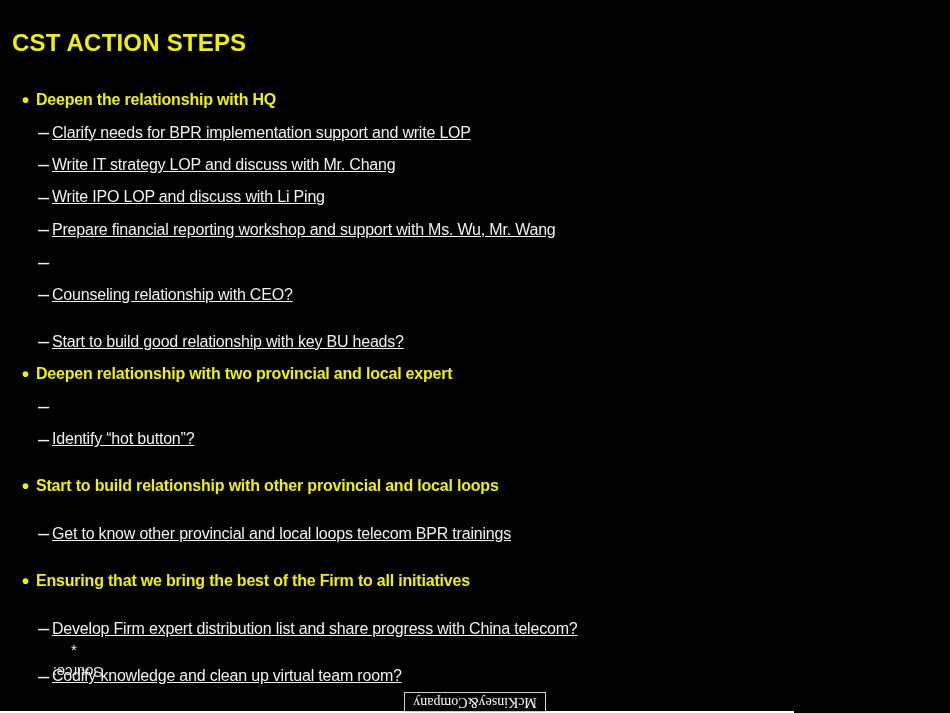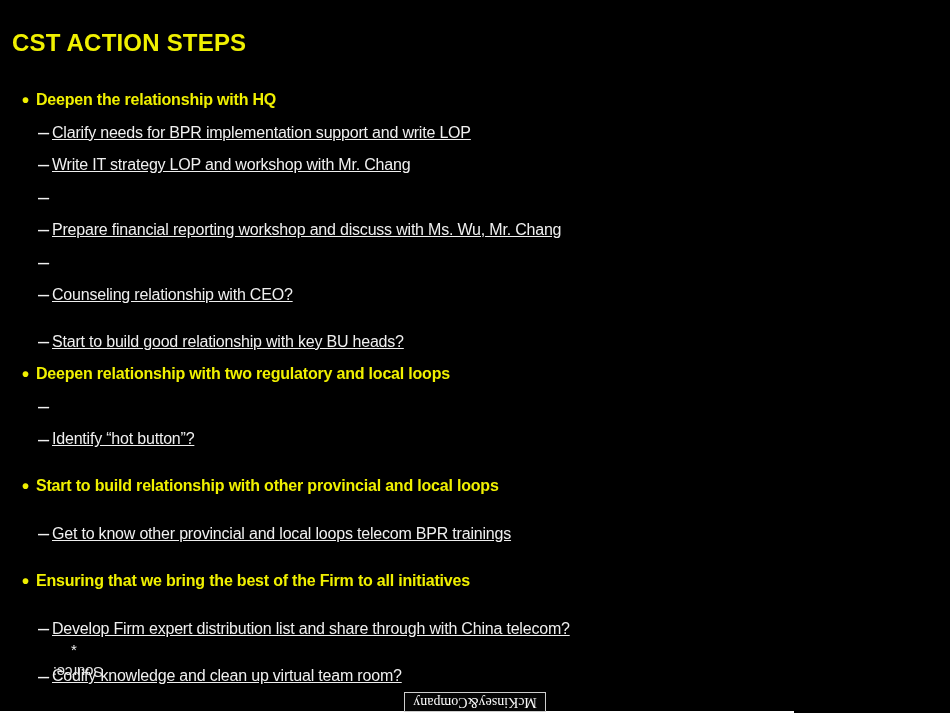--- a/index.html
+++ b/index.html
@@ -85,44 +85,45 @@
     <div class="row">
       <span class="bullet">•</span>
       <span class="h-text">Deepen the relationship with HQ</span>
     </div>
     <div class="row">
       <span class="dash">–</span>
       <span class="s-text">Clarify needs for BPR implementation support and write LOP</span>
     </div>
     <div class="row">
       <span class="dash">–</span>
-      <span class="s-text">Write IT strategy LOP and workshop with Mr. Chang</span>
+      <span class="s-text">Write IT strategy LOP and discuss with Mr. Chang</span>
     </div>
     <div class="row">
       <span class="dash">–</span>
+      <span class="s-text">Write IPO LOP and discuss with Li Ping</span>
     </div>
     <div class="row">
       <span class="dash">–</span>
-      <span class="s-text">Prepare financial reporting workshop and discuss with Ms. Wu, Mr. Chang</span>
+      <span class="s-text">Prepare financial reporting workshop and support with Ms. Wu, Mr. Wang</span>
     </div>
     <div class="row">
       <span class="dash">–</span>
     </div>
     <div class="row">
       <span class="dash">–</span>
       <span class="s-text">Counseling relationship with CEO?</span>
     </div>
     <div class="row gap">
       <span class="dash">–</span>
       <span class="s-text">Start to build good relationship with key BU heads?</span>
     </div>
 
     <div class="row">
       <span class="bullet">•</span>
-      <span class="h-text">Deepen relationship with two regulatory and local loops</span>
+      <span class="h-text">Deepen relationship with two provincial and local expert</span>
     </div>
     <div class="row">
       <span class="dash">–</span>
     </div>
     <div class="row">
       <span class="dash">–</span>
       <span class="s-text">Identify “hot button”?</span>
     </div>
 
     <div class="row gap">
@@ -133,21 +134,21 @@
       <span class="dash">–</span>
       <span class="s-text">Get to know other provincial and local loops telecom BPR trainings</span>
     </div>
 
     <div class="row gap">
       <span class="bullet">•</span>
       <span class="h-text">Ensuring that we bring the best of the Firm to all initiatives</span>
     </div>
     <div class="row gap">
       <span class="dash">–</span>
-      <span class="s-text">Develop Firm expert distribution list and share through with China telecom?</span>
+      <span class="s-text">Develop Firm expert distribution list and share progress with China telecom?</span>
     </div>
     <div class="row gap">
       <span class="dash">–</span>
       <span class="s-text">Codify knowledge and clean up virtual team room?</span>
     </div>
 
   </div>
 
   <span class="footnote-asterisk">*</span>
   <span class="source-rotated">Source:</span>

